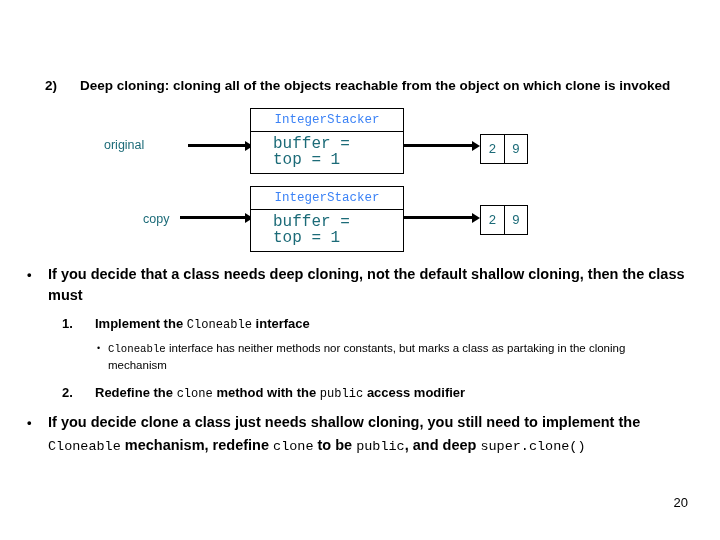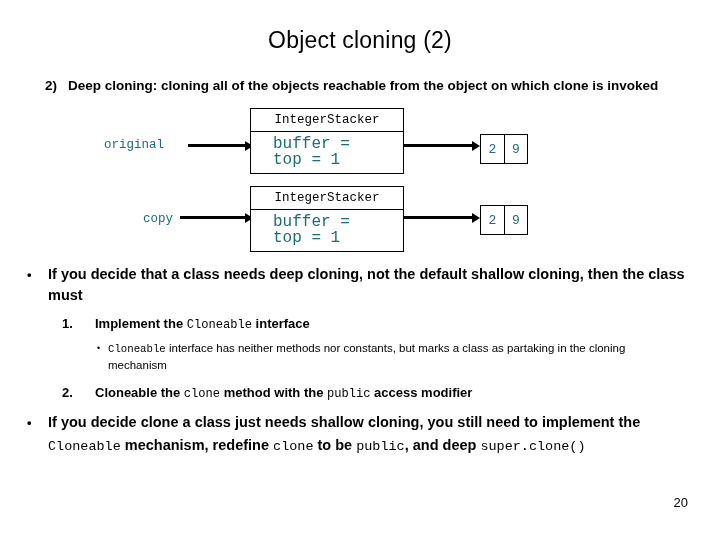--- a/index.html
+++ b/index.html
@@ -19,41 +19,41 @@
 
   
   .intro{
     position:absolute;left:45px;top:77px;width:640px;
     font-size:13.5px;font-weight:700;line-height:17px;
   }
   .intro .marker{
     position:absolute;left:0;top:0;width:21px;
     font-weight:700;
   }
-  .intro .itext{display:block;margin-left:23px;}
+  .intro .itext{display:block;margin-left:35px;}
 
   
   .diagram{position:absolute;left:0;top:0;width:720px;height:260px;}
 
   .ptr-label{
     position:absolute;font-size:12.5px;color:#1c6b78;
-    font-family:Liberation Mono, monospace;
+    font-family:Liberation Sans, sans-serif;
     white-space:nowrap;
   }
   .ptr-label.original{left:104px;top:138px;}
   .ptr-label.copy{left:143px;top:212px;}
 
   .obj-box{
     position:absolute;border:1px solid #000;background:#fff;
     box-sizing:border-box;
   }
   .obj-box .hdr{
     height:23px;border-bottom:1px solid #000;
     font-family:"Liberation Mono","DejaVu Sans Mono",monospace;
-    font-size:12.5px;color:#000000;
+    font-size:12.5px;color:#3b82f6;
     display:flex;align-items:center;justify-content:center;
     box-sizing:border-box;
   }
   .obj-box .body{
     padding:4px 0 0 22px;
     font-family:"Liberation Mono","DejaVu Sans Mono",monospace;
     font-size:16px;color:#1c6b78;line-height:16px;
   }
   .obj-box.top{left:250px;top:108px;width:154px;height:66px;}
   .obj-box.bot{left:250px;top:186px;width:154px;height:66px;}
@@ -124,21 +124,20 @@
   .page-num{
     position:absolute;right:32px;top:495px;
     font-size:13px;color:#000;
   }
 </style>
 </head>
 <body>
 
 <div class="slide">
 
-  <div class="title">Object cloning (2)</div>
 
   <div class="intro">
     <span class="marker">2)</span>
     <span class="itext">Deep cloning: cloning all of the objects reachable from the object on which clone is invoked</span>
   </div>
 
   <div class="diagram">
 
     <span class="ptr-label original">original</span>
     <span class="ptr-label copy">copy</span>
@@ -185,21 +184,21 @@
     <span class="txt"><span>Implement the </span><span class="code">Cloneable</span><span> interface</span></span>
   </div>
 
   <div class="sub-bullet">
     <span class="dot">•</span>
     <span class="txt"><span class="code">Cloneable</span><span> interface has neither methods nor constants, but marks a class as partaking in the cloning mechanism</span></span>
   </div>
 
   <div class="num-item num2">
     <span class="num">2.</span>
-    <span class="txt"><span>Cloneable the </span><span class="code">clone</span><span> method with the </span><span class="code">public</span><span> access modifier</span></span>
+    <span class="txt"><span>Redefine the </span><span class="code">clone</span><span> method with the </span><span class="code">public</span><span> access modifier</span></span>
   </div>
 
   <div class="b2">
     <span class="dot">•</span>
     <span class="txt"><span>If you decide clone a class just needs shallow cloning, you still need to implement the </span><span class="code">Cloneable</span><span> mechanism, redefine </span><span class="code">clone</span><span> to be </span><span class="code">public</span><span>, and deep </span><span class="code">super.clone()</span></span>
   </div>
 
   <div class="page-num">20</div>
 
 </div>

